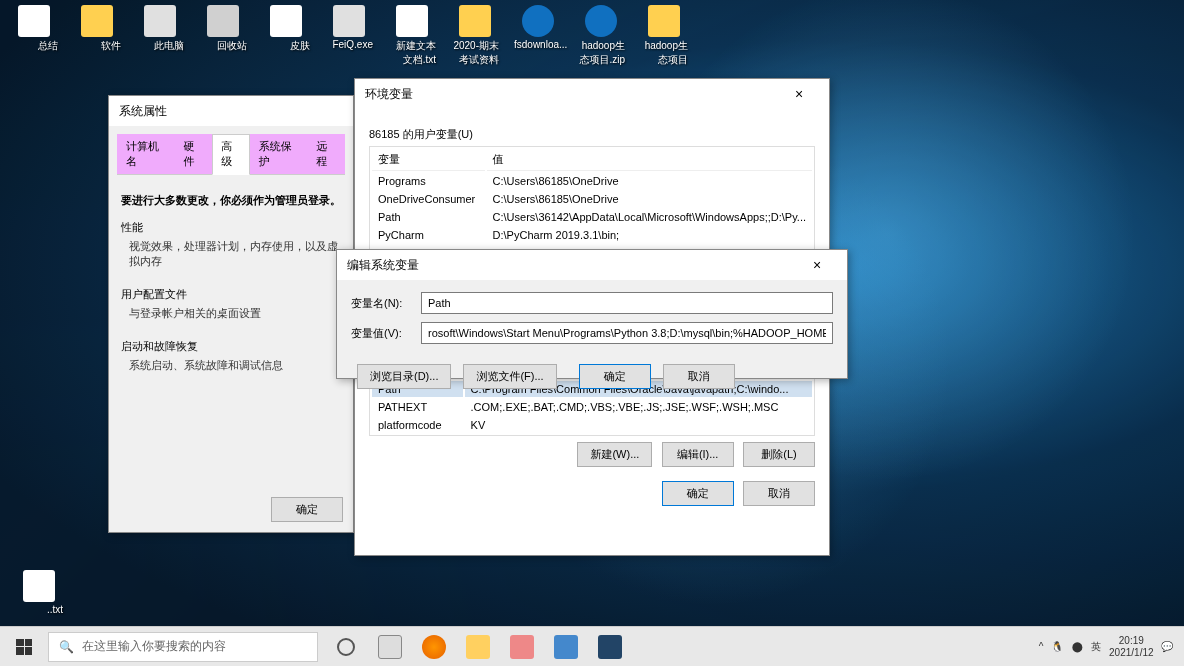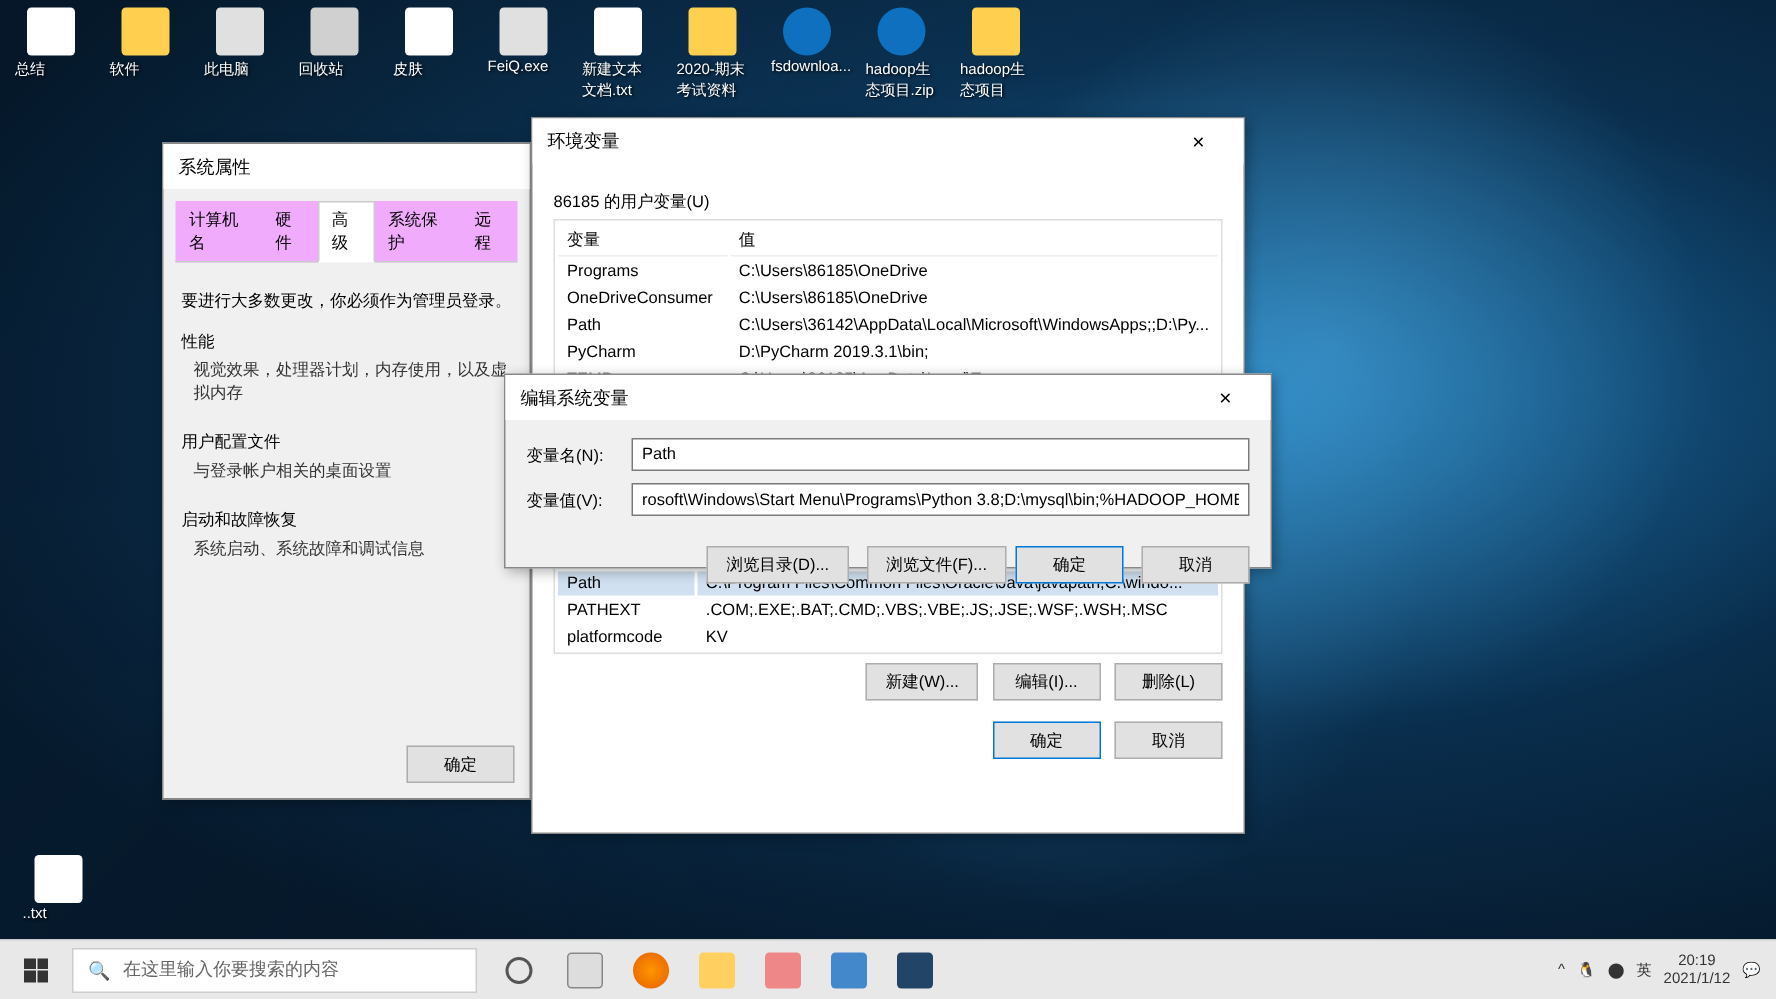--- a/index.html
+++ b/index.html
@@ -1,39 +1,39 @@
 <!DOCTYPE html>
 <html><head>
 <meta charset="utf-8">
 <style>
 * { box-sizing: border-box; margin: 0; padding: 0; font-family: "Microsoft YaHei", sans-serif; }
 body { width: 1184px; height: 666px; overflow: hidden; position: relative; background: linear-gradient(135deg, #0a3050 0%, #1a5080 30%, #0d2540 60%, #051525 100%); }
 .wallpaper { position: absolute; inset: 0; background: radial-gradient(ellipse at 70% 40%, #2080c0 0%, #0a3050 40%, #051525 80%), linear-gradient(120deg, #1a6090 0%, #0a2540 50%); opacity: 0.9; }
 .wallpaper::before { content:""; position:absolute; inset:0; background: radial-gradient(circle at 75% 35%, rgba(100,200,255,0.4) 0%, transparent 25%), radial-gradient(circle at 60% 55%, rgba(80,180,240,0.3) 0%, transparent 30%); }
 
 .desktop-icons { position: absolute; top: 5px; left: 10px; display: flex; gap: 15px; }
-.desk-icon { width: 48px; text-align: left; color: #fff; font-size: 10px; text-shadow: 1px 1px 2px #000; cursor: pointer; }
+.desk-icon { width: 48px; text-align: right; color: #fff; font-size: 10px; text-shadow: 1px 1px 2px #000; cursor: pointer; }
 .desk-icon .ico { width: 32px; height: 32px; margin: 0 auto 2px; background: #e0e0e0; border-radius: 3px; }
 .desk-icon .ico.folder { background: #ffd050; }
 .desk-icon .ico.trash { background: #d0d0d0; }
 .desk-icon .ico.zip { background: #1070c0; border-radius: 50%; }
 .desk-icon .ico.txt { background: #fff; }
 .desk-icon-bottom { position: absolute; left: 15px; top: 570px; }
 
 .dialog { position: absolute; background: #fff; border: 1px solid #888; box-shadow: 2px 2px 8px rgba(0,0,0,0.3); font-size: 12px; }
 .dialog-title { height: 30px; line-height: 30px; padding: 0 10px; background: #fff; display: flex; justify-content: space-between; align-items: center; }
 .dialog-title .close { width: 40px; text-align: center; cursor: pointer; font-size: 14px; }
 
 
 .sys-props { left: 108px; top: 95px; width: 246px; height: 438px; background: #f0f0f0; }
 .tabs { display: flex; background: #f0abfc; border-bottom: 1px solid #ccc; margin: 8px 8px 0; font-size: 11px; }
 .tab { padding: 4px 8px; border: 1px solid transparent; cursor: pointer; }
 .tab.active { border: 1px solid #ccc; border-bottom: 1px solid #fff; background: #fff; margin-bottom: -1px; }
 .sys-body { padding: 10px 12px; font-size: 11px; }
-.sys-body .note { margin: 8px 0 12px; }
+.sys-body .note { margin: 8px 0 12px; font-weight: bold; }
 .section { margin-bottom: 18px; }
 .section-title { margin-bottom: 4px; }
 .section-desc { padding-left: 8px; color: #333; }
 .sys-buttons { position: absolute; bottom: 10px; right: 10px; }
 
 
 .env-vars { left: 354px; top: 78px; width: 476px; height: 478px; }
 .env-body { padding: 10px 14px; }
 .group-label { font-size: 11px; margin: 8px 0 4px; }
 .var-table { width: 100%; border: 1px solid #ddd; background: #fff; font-size: 11px; }
@@ -43,21 +43,21 @@
 .btn-row { text-align: right; margin: 6px 0 14px; }
 .btn { display: inline-block; min-width: 72px; padding: 4px 12px; background: #e1e1e1; border: 1px solid #adadad; font-size: 11px; cursor: pointer; margin-left: 6px; text-align: center; }
 .btn.primary { border-color: #0078d7; }
 
 
 .edit-var { left: 336px; top: 249px; width: 512px; height: 130px; background: #f0f0f0; }
 .edit-body { padding: 12px 14px; }
 .form-row { display: flex; align-items: center; margin-bottom: 8px; }
 .form-label { width: 70px; font-size: 11px; }
 .form-input { flex: 1; height: 22px; padding: 2px 6px; border: 1px solid #7a7a7a; font-size: 11px; }
-.edit-buttons { display: flex; justify-content: flex-end; padding: 0 14px 10px; }
+.edit-buttons { display: flex; justify-content: flex-start; padding: 0 14px 10px; gap: 16px; }
 .edit-buttons .left, .edit-buttons .right { display: flex; gap: 6px; }
 
 
 .taskbar { position: absolute; bottom: 0; left: 0; right: 0; height: 40px; background: #e8e8e8; display: flex; align-items: center; border-top: 1px solid #ccc; }
 .start-btn { width: 48px; height: 40px; display: flex; align-items: center; justify-content: center; cursor: pointer; }
 .win-logo { width: 16px; height: 16px; display: grid; grid-template-columns: 1fr 1fr; gap: 1px; }
 .win-logo span { background: #333; }
 .search-box { width: 270px; height: 30px; background: #fff; border: 1px solid #ccc; display: flex; align-items: center; padding: 0 10px; font-size: 12px; color: #666; }
 .tb-icons { display: flex; align-items: center; margin-left: 8px; gap: 4px; }
 .tb-icon { width: 40px; height: 40px; display: flex; align-items: center; justify-content: center; cursor: pointer; }

